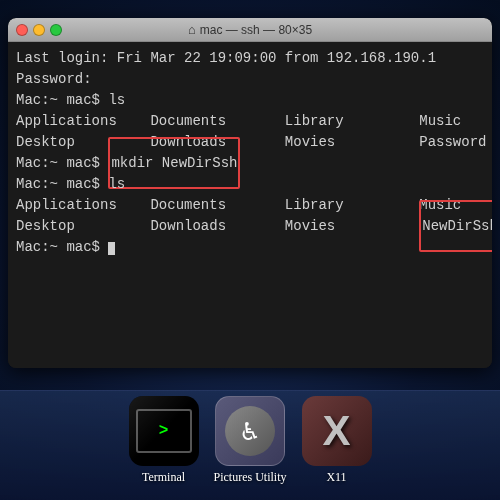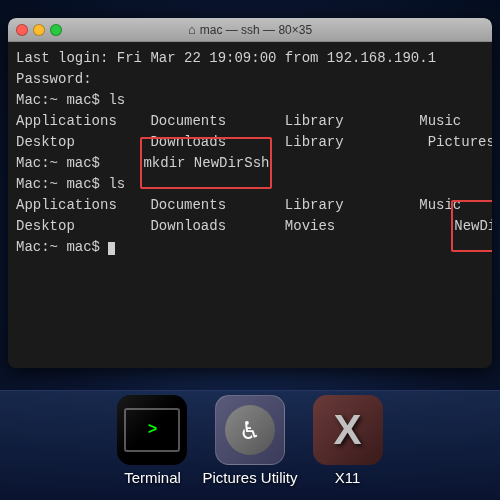--- a/index.html
+++ b/index.html
@@ -114,21 +114,20 @@
       white-space: pre;
       color: #d0d0d0;
     }
 
     .highlight-box {
       display: inline;
       background: transparent;
       border: 2px solid #e04040;
       padding: 16px 1px;
       border-radius: 2px;
-      margin-left: 32px;
     }
 
     .cursor {
       display: inline-block;
       width: 7px;
       height: 13px;
       background: #d0d0d0;
       vertical-align: text-bottom;
       animation: blink 1s step-end infinite;
     }
@@ -230,22 +229,22 @@
 
     .x11-letter {
       font-family: -apple-system, Arial, sans-serif;
       font-size: 42px;
       font-weight: bold;
       color: #c0c0c0;
       text-shadow: 2px 2px 4px rgba(0,0,0,0.8);
     }
 
     .dock-label {
-      font-family: Liberation Sans, sans-serif;
-      font-size: 15px;
+      font-family: Liberation Serif, serif;
+      font-size: 12px;
       color: white;
       text-shadow: 0 1px 3px rgba(0,0,0,0.9);
       white-space: nowrap;
     }
   </style>
 </head>
 <body>
 
 <div class="desktop">
 
@@ -260,21 +259,21 @@
         <span class="title-icon">⌂</span>
         <span>mac — ssh — 80×35</span>
       </div>
     </div>
 
     <div class="terminal-body">
       <div class="terminal-line">Last login: Fri Mar 22 19:09:00 from 192.168.190.1</div>
       <div class="terminal-line">Password:</div>
       <div class="terminal-line">Mac:~ mac$ ls</div>
       <div class="terminal-line">Applications    Documents       Library         Music           Public</div>
-      <div class="terminal-line">Desktop         Downloads       Library          Pictures</div>
+      <div class="terminal-line">Desktop         Downloads       Movies          Password</div>
       <div class="terminal-line">Mac:~ mac$ <span class="highlight-box">mkdir NewDirSsh</span></div>
       <div class="terminal-line">Mac:~ mac$ ls</div>
       <div class="terminal-line">Applications    Documents       Library         Music           Pictures</div>
       <div class="terminal-line">Desktop         Downloads       Movies          <span class="highlight-box">NewDirSsh</span>       Public</div>
       <div class="terminal-line">Mac:~ mac$ <span class="cursor"></span></div>
     </div>
   </div>
 
   <div class="dock">
     <div class="dock-item">

